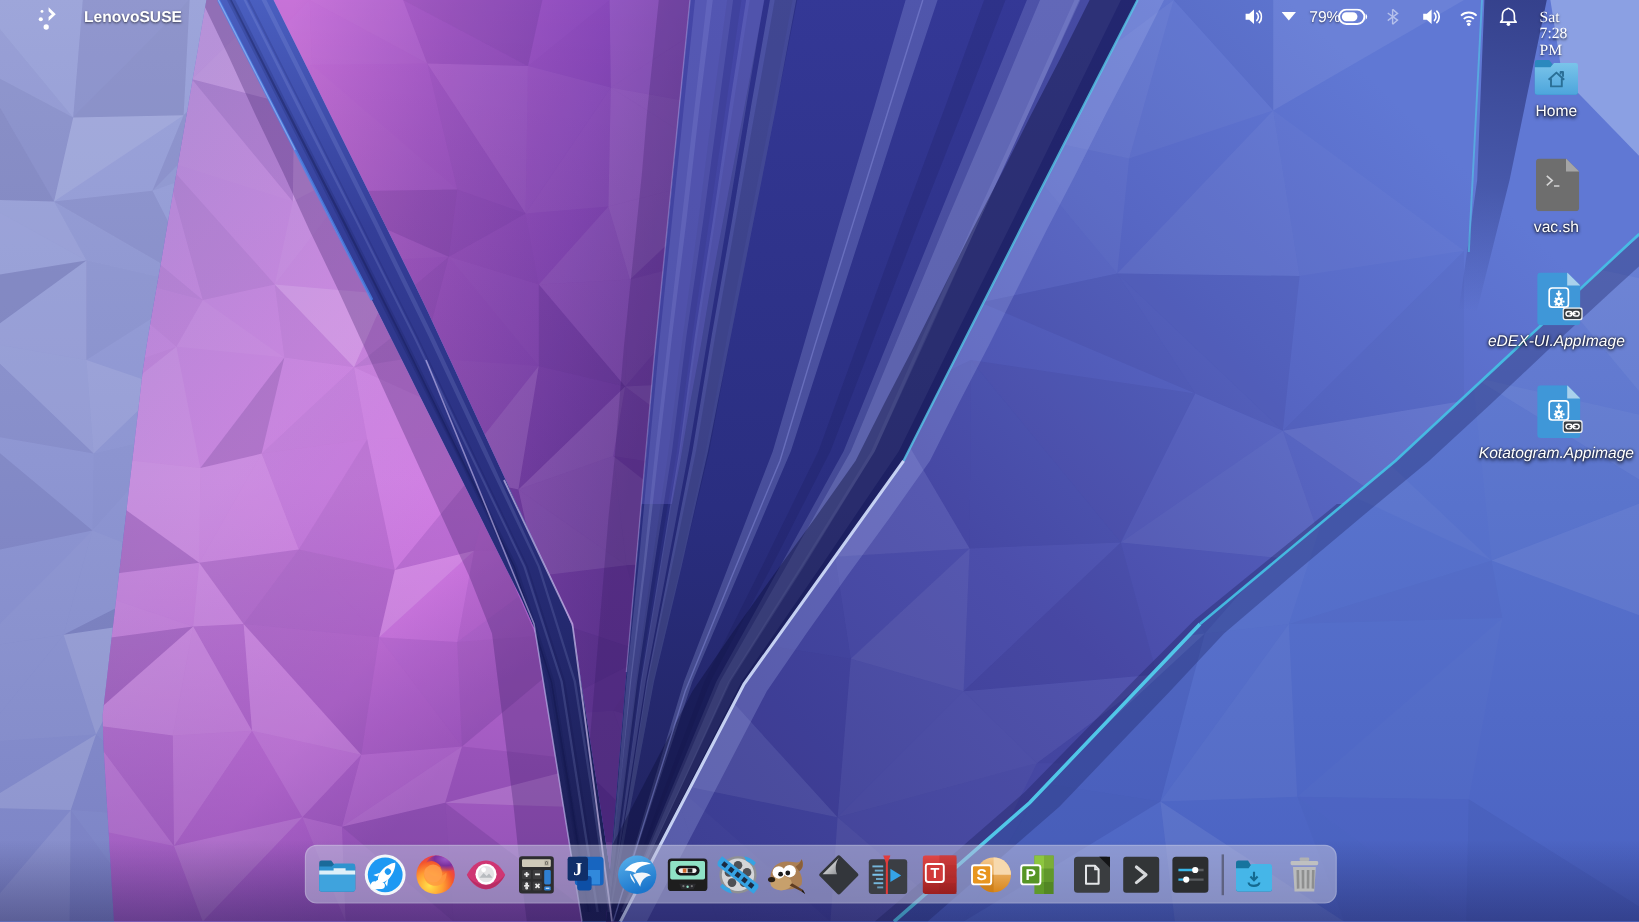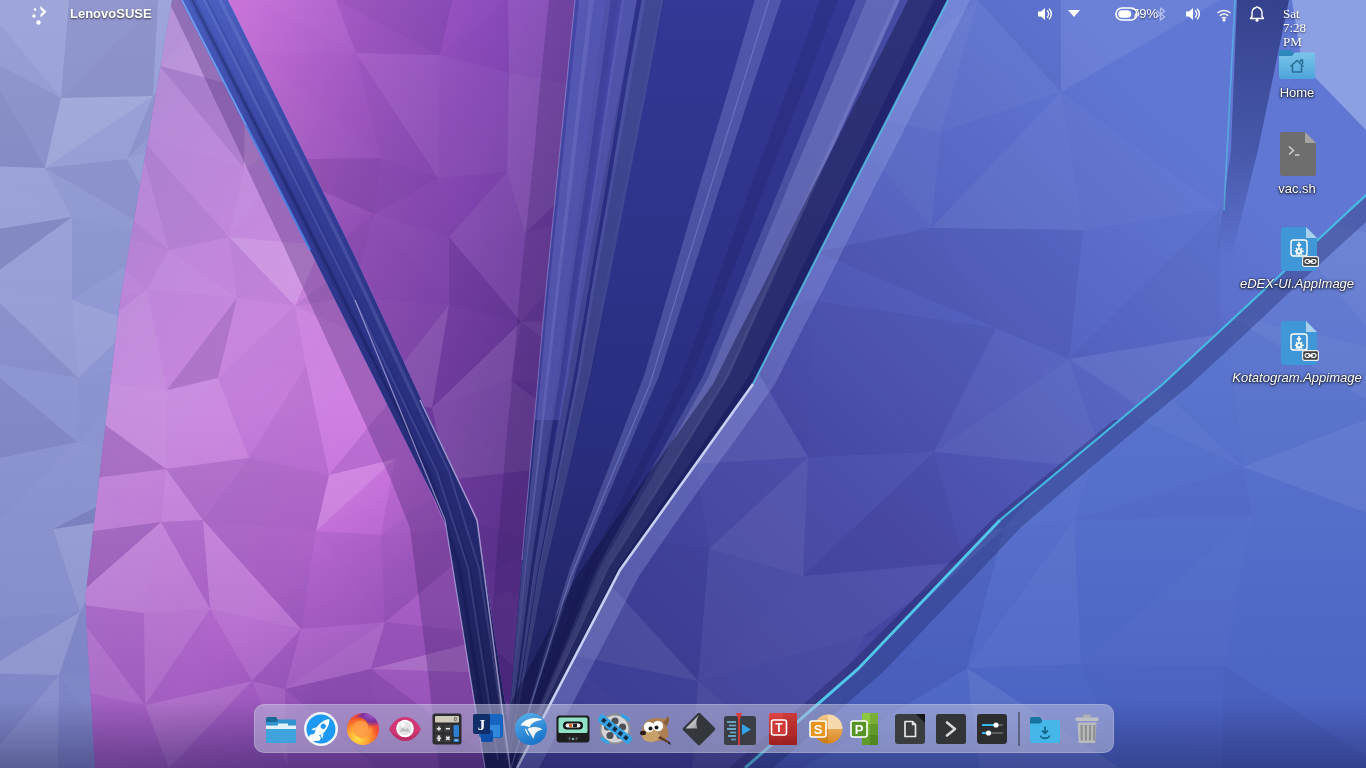--- a/index.html
+++ b/index.html
@@ -641,21 +641,21 @@
         <path d="M1,5.5 h3 l4,-3.5 v12 l-4,-3.5 h-3 Z" fill="#fff"></path>
         <path d="M10,4.5 a4.5,4.5 0 0 1 0,7" stroke="#fff" stroke-width="1.4" fill="none"></path>
         <path d="M12,2.8 a7,7 0 0 1 0,10.4" stroke="#fff" stroke-width="1.4" fill="none"></path>
       </svg>
     </div>
     <div style="position:absolute;left:1068px;top:10px;">
       <svg width="12" height="8" viewBox="0 0 12 8" style="">
         <polygon points="0,0 12,0 6,7" fill="#fff"></polygon>
       </svg>
     </div>
-    <div class="tbt" style="left:1132px;top:7px;text-align:center;">79%</div>
+    <div class="tbt" style="left:1091px;top:7px;text-align:center;">79%</div>
     <div style="position:absolute;left:1115px;top:7px;">
       <svg width="26" height="14" viewBox="0 0 26 14" style="">
         <rect x="1" y="1" width="21" height="12" rx="6" stroke="#fff" stroke-width="1.6" fill="none"></rect>
         <rect x="3.2" y="3.2" width="13" height="7.6" rx="3.8" fill="#fff"></rect>
         <path d="M23,4.5 a3,3 0 0 1 0,5 Z" fill="#fff"></path>
       </svg>
     </div>
     <div style="position:absolute;left:1156px;top:7px;">
       <svg width="10" height="14" viewBox="0 0 10 14" style="">
         <g stroke="#fff" stroke-width="1.2" fill="none" opacity="0.5">

